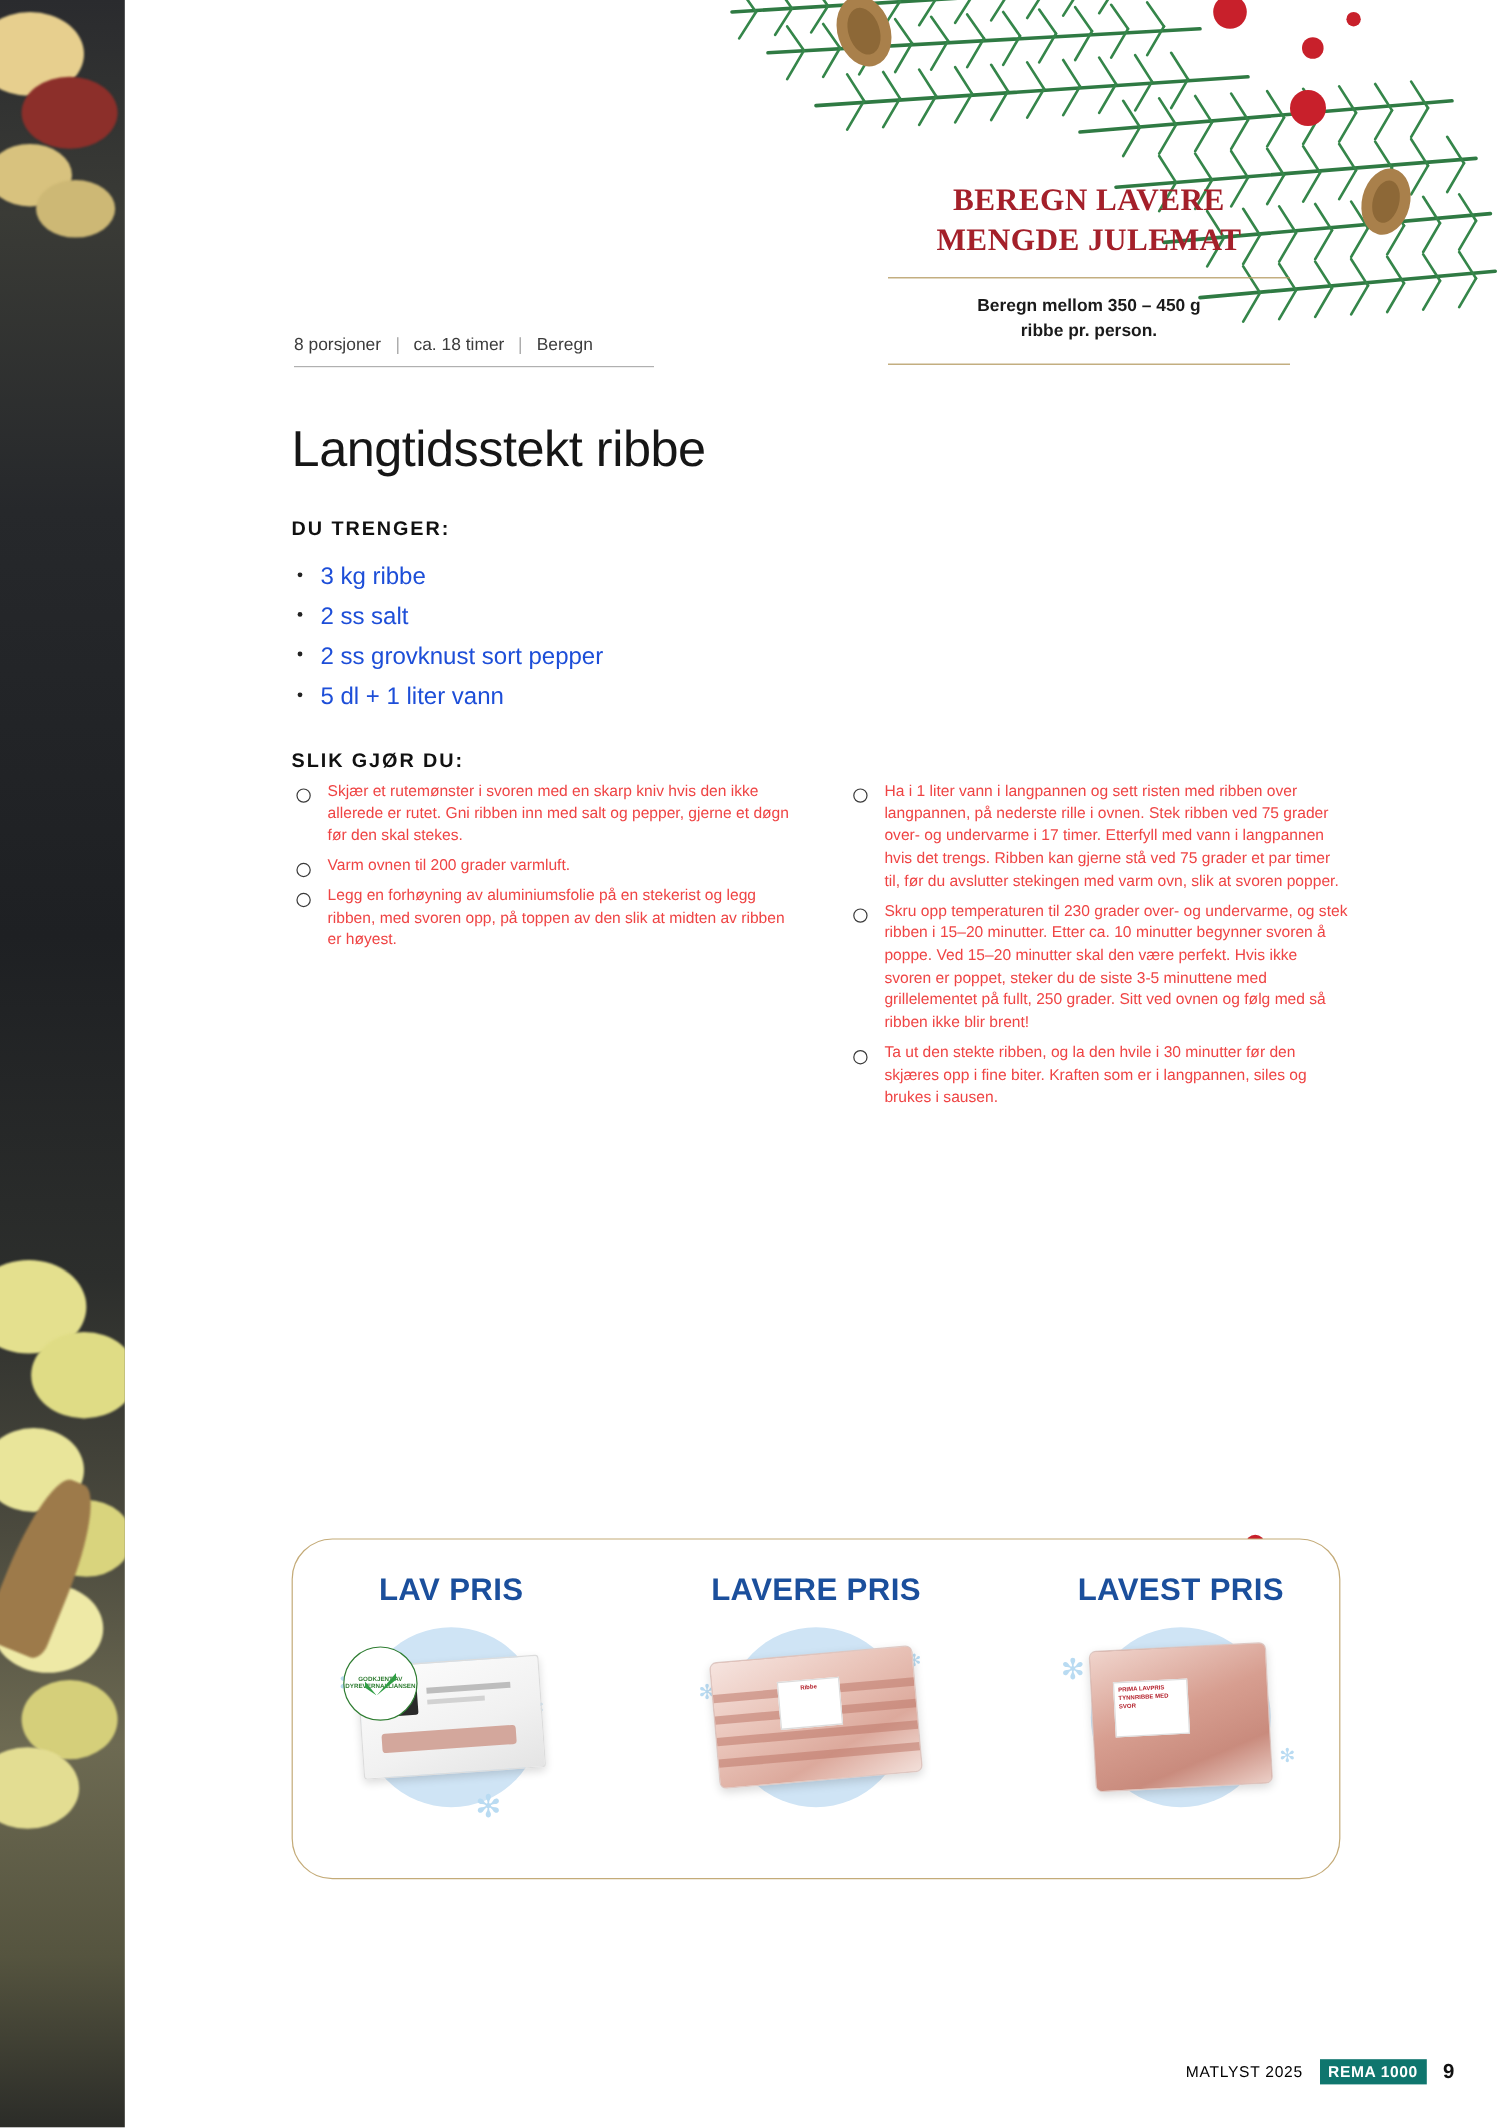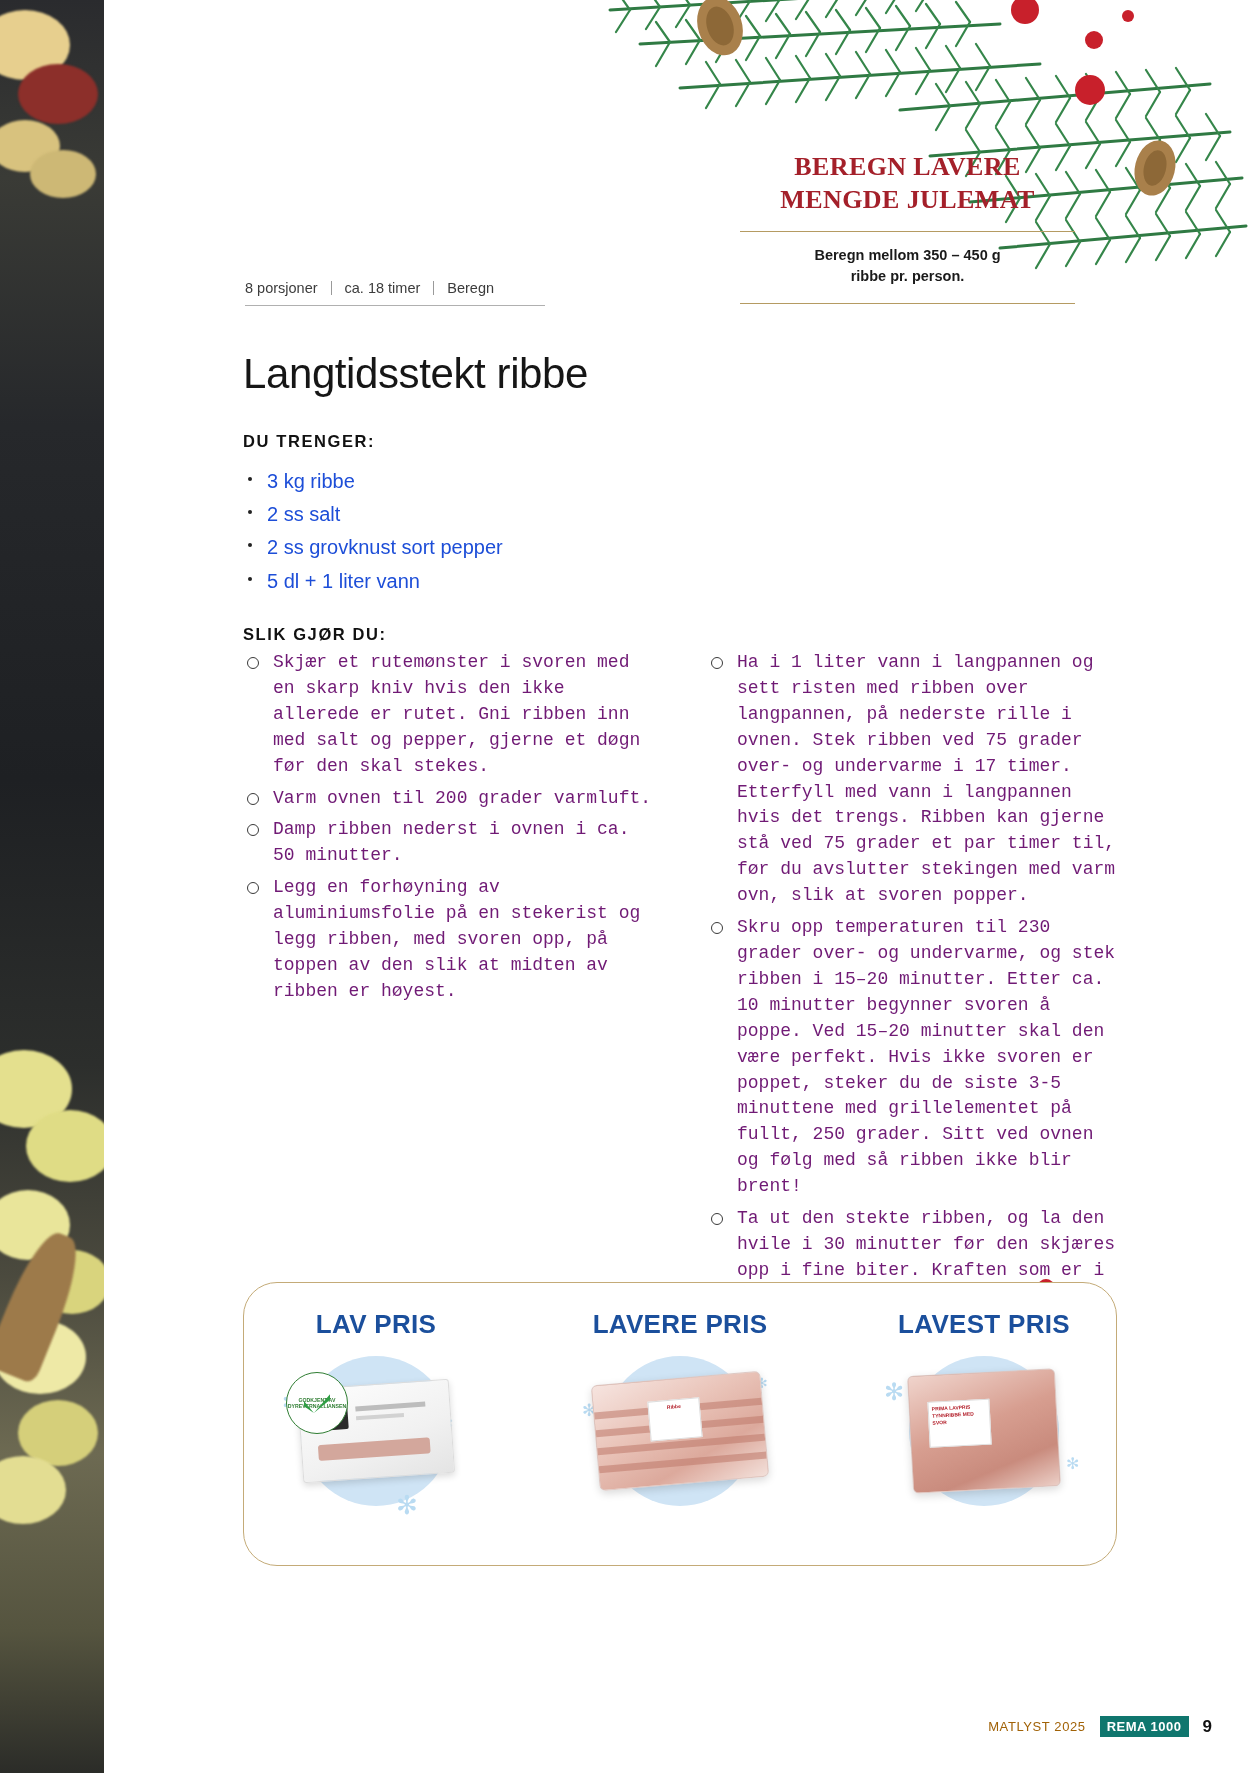--- a/index.html
+++ b/index.html
@@ -135,25 +135,24 @@
     left: 243px; top: 650px;
     width: 880px;
     display: flex;
     gap: 48px;
   }
   .step-col { width: 416px; }
   .step-col ol { margin: 0; padding: 0; list-style: none; }
   .step-col li {
     position: relative;
     padding-left: 30px;
-    font-size: 18px;
+    font-size: 13px;
     line-height: 1.44;
     margin-bottom: 6px;
-    color: #701a75;
-    font-family: Liberation Mono, monospace;
+    color: #ef4444;
   }
   .step-col li:before {
     content: "";
     position: absolute;
     left: 4px; top: 7px;
     width: 10px; height: 10px;
     border: 1.6px solid #3a3a3a;
     border-radius: 50%;
   }
 
@@ -281,21 +280,21 @@
 
   
   .footer {
     position: absolute;
     right: 38px; bottom: 36px;
     display: flex; align-items: center; gap: 14px;
   }
   .footer-text {
     font-size: 13px;
     letter-spacing: .6px;
-    color: #a16207;
+    color: #000000;
   }
   .rema-logo {
     background: #0f766e;
     color: #fff;
     font-weight: bold;
     font-size: 13px;
     letter-spacing: .5px;
     padding: 3px 7px 3px 7px;
     position: relative;
   }
@@ -408,21 +407,20 @@
     <li>5 dl + 1 liter vann</li>
   </ul>
 </div>
 
 <div class="sec-head steps-head">SLIK GJØR DU:</div>
 <div class="steps-cols">
   <div class="step-col">
     <ol>
       <li>Skjær et rutemønster i svoren med en skarp kniv hvis den ikke allerede er rutet. Gni ribben inn med salt og pepper, gjerne et døgn før den skal stekes.</li>
       <li>Varm ovnen til 200 grader varmluft.</li>
-      <li>Damp ribben nederst i ovnen i ca. 50 minutter.</li>
       <li>Legg en forhøyning av aluminiumsfolie på en stekerist og legg ribben, med svoren opp, på toppen av den slik at midten av ribben er høyest.</li>
     </ol>
   </div>
   <div class="step-col">
     <ol>
       <li>Ha i 1 liter vann i langpannen og sett risten med ribben over langpannen, på nederste rille i ovnen. Stek ribben ved 75 grader over- og undervarme i 17 timer. Etterfyll med vann i langpannen hvis det trengs. Ribben kan gjerne stå ved 75 grader et par timer til, før du avslutter stekingen med varm ovn, slik at svoren popper.</li>
       <li>Skru opp temperaturen til 230 grader over- og undervarme, og stek ribben i 15–20 minutter. Etter ca. 10 minutter begynner svoren å poppe. Ved 15–20 minutter skal den være perfekt. Hvis ikke svoren er poppet, steker du de siste 3-5 minuttene med grillelementet på fullt, 250 grader. Sitt ved ovnen og følg med så ribben ikke blir brent!</li>
       <li>Ta ut den stekte ribben, og la den hvile i 30 minutter før den skjæres opp i fine biter. Kraften som er i langpannen, siles og brukes i sausen.</li>
     </ol>
   </div>

